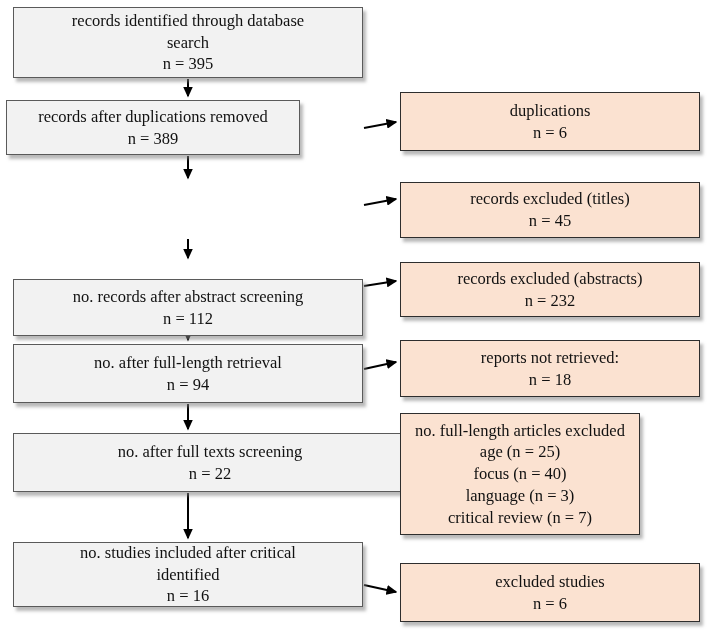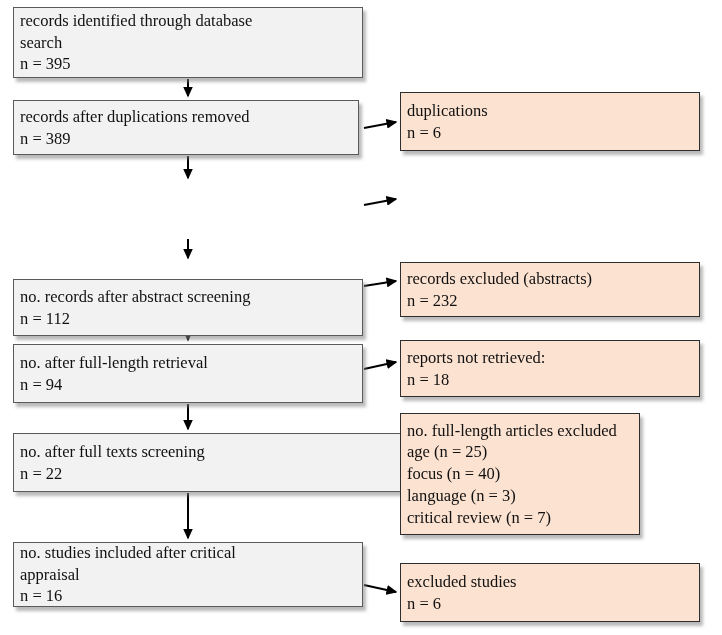--- a/index.html
+++ b/index.html
@@ -35,21 +35,21 @@
   .arrows line {
     stroke: var(--arrow-color);
     stroke-width: 2;
   }
   .box {
     position: absolute;
     z-index: 2;
     display: flex;
     flex-direction: column;
     justify-content: center;
-    align-items: flex-start;
+    align-items: center;
     text-align: center;
     font-size: 16.5px;
     line-height: 1.32;
     box-sizing: border-box;
     padding: 10px 6px;
   }
   .box.main {
     background: var(--main-box-fill);
     border: 1px solid var(--main-box-border);
     box-shadow: 3px 4px 3px rgba(130,130,130,0.55);
@@ -85,21 +85,21 @@
     <line x1="364" y1="449" x2="396" y2="441" marker-end="url(#ah)"></line>
     <line x1="364" y1="585" x2="396" y2="592" marker-end="url(#ah)"></line>
   </svg>
 
   <div class="box main" style="left:13px; top:7px; width:350px; height:71px">
     <div class="line">records identified through database</div>
     <div class="line">search</div>
     <div class="line">n = 395</div>
   </div>
 
-  <div class="box main" style="left:13px; top:100px; width:346px; height:55px">
+  <div class="box main" style="left:6px; top:100px; width:294px; height:55px">
     <div class="line">records after duplications removed</div>
     <div class="line">n = 389</div>
   </div>
 
 
   <div class="box main" style="left:13px; top:279px; width:350px; height:57px">
     <div class="line">no. records after abstract screening</div>
     <div class="line">n = 112</div>
   </div>
 
@@ -108,29 +108,33 @@
     <div class="line">n = 94</div>
   </div>
 
   <div class="box main" style="left:13px; top:433px; width:394px; height:59px">
     <div class="line">no. after full texts screening</div>
     <div class="line">n = 22</div>
   </div>
 
   <div class="box main" style="left:13px; top:542px; width:350px; height:65px">
     <div class="line">no. studies included after critical</div>
-    <div class="line">appraisal</div>
+    <div class="line">identified</div>
     <div class="line">n = 16</div>
   </div>
 
   <div class="box excluded" style="left:400px; top:92px; width:300px; height:59px">
     <div class="line">duplications</div>
     <div class="line">n = 6</div>
   </div>
 
+  <div class="box excluded" style="left:400px; top:182px; width:300px; height:56px">
+    <div class="line">records excluded (titles)</div>
+    <div class="line">n = 45</div>
+  </div>
 
   <div class="box excluded" style="left:400px; top:262px; width:300px; height:55px">
     <div class="line">records excluded (abstracts)</div>
     <div class="line">n = 232</div>
   </div>
 
   <div class="box excluded" style="left:400px; top:340px; width:300px; height:57px">
     <div class="line">reports not retrieved:</div>
     <div class="line">n = 18</div>
   </div>

